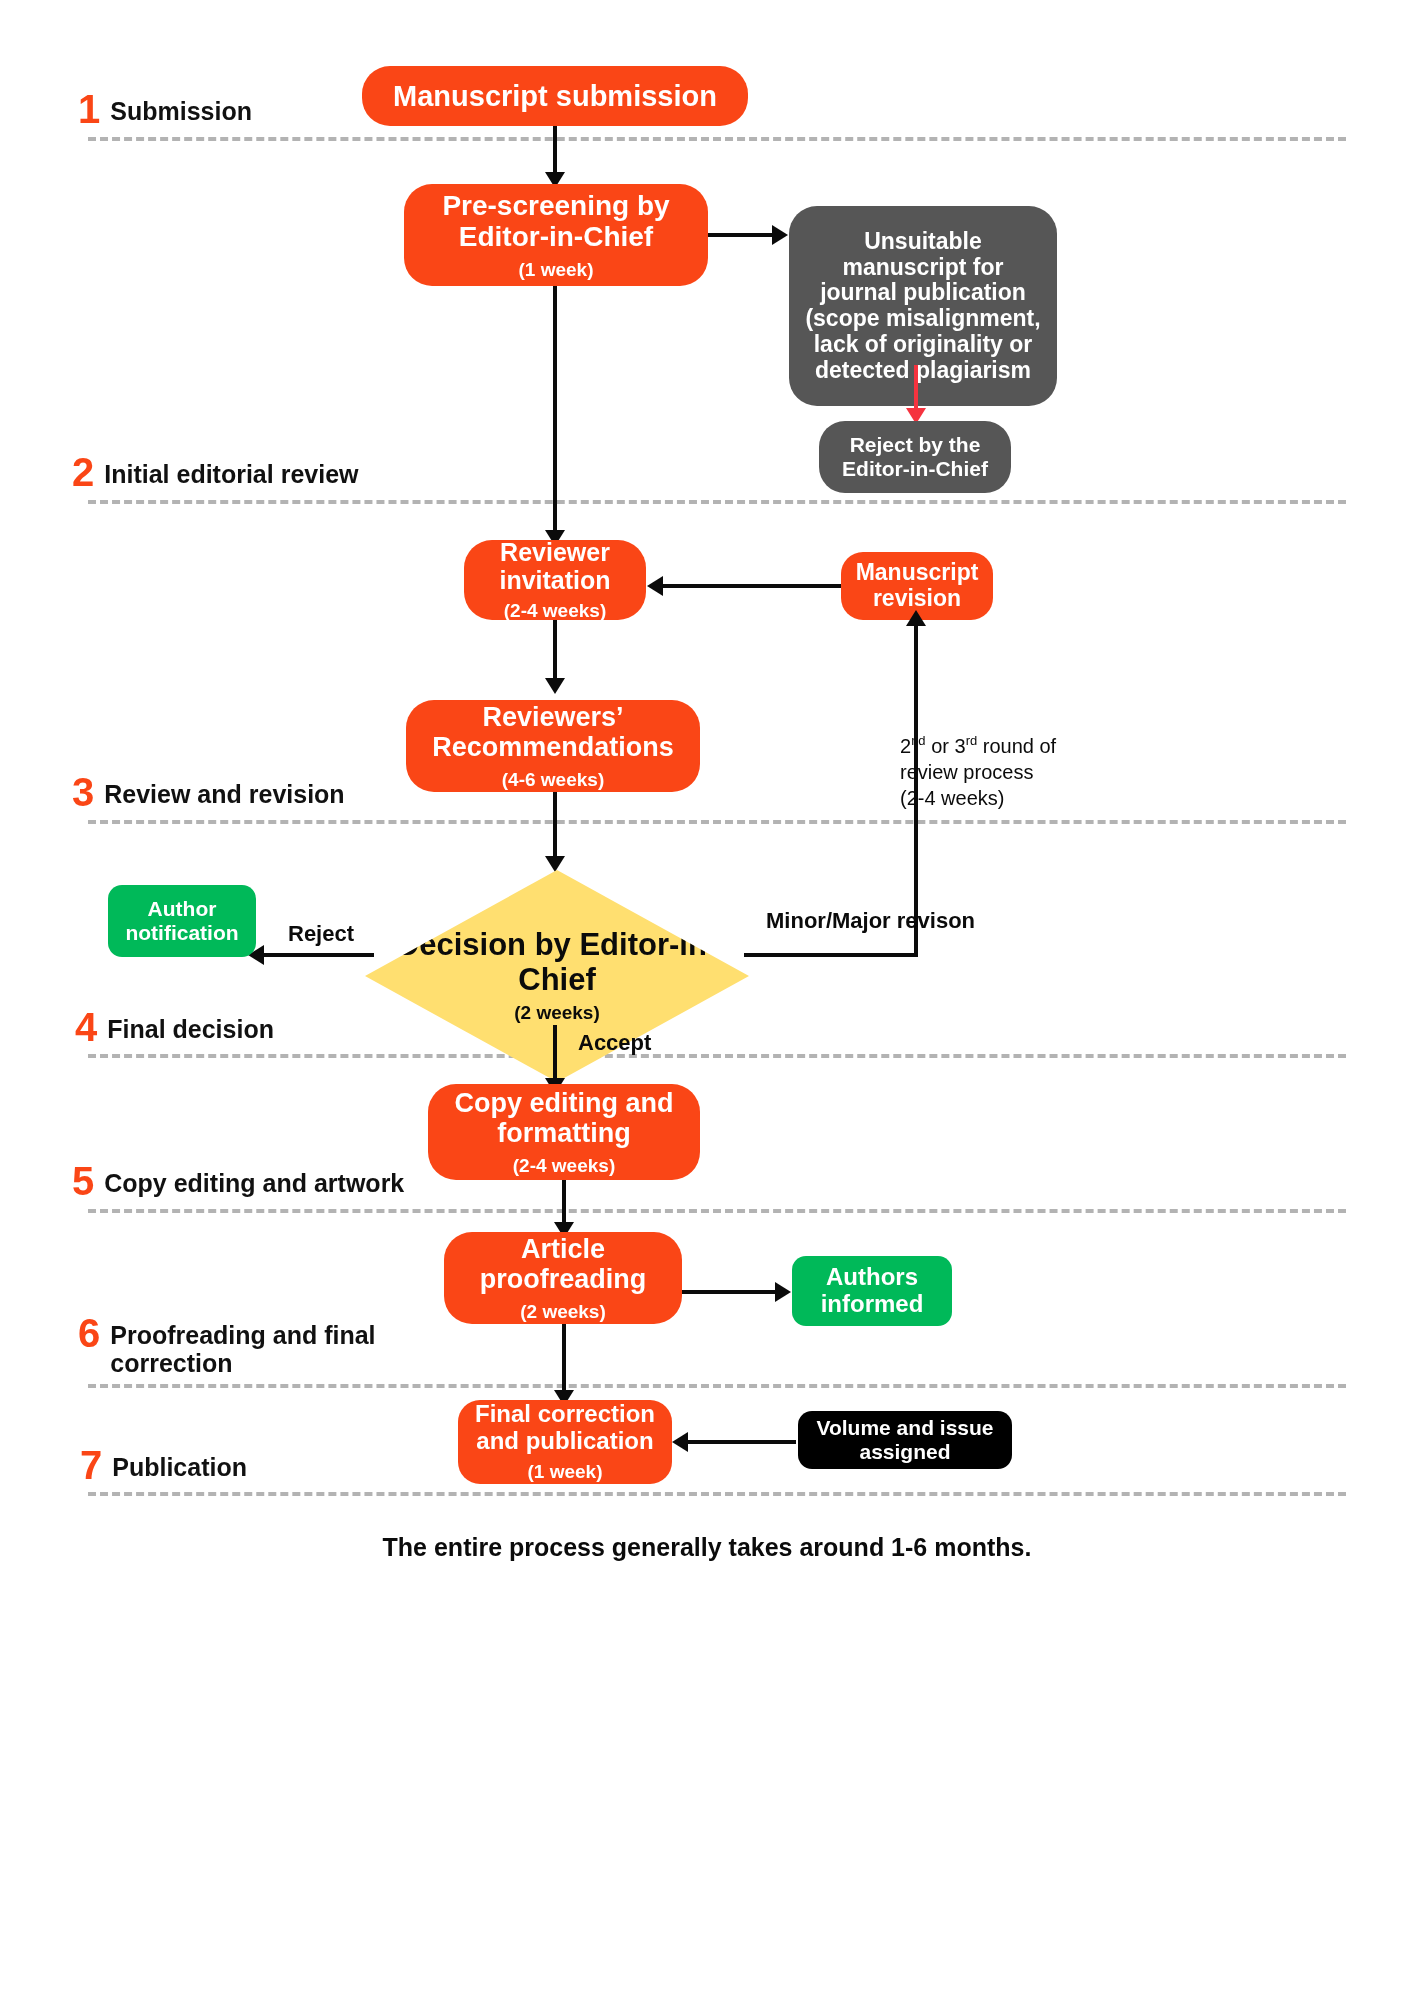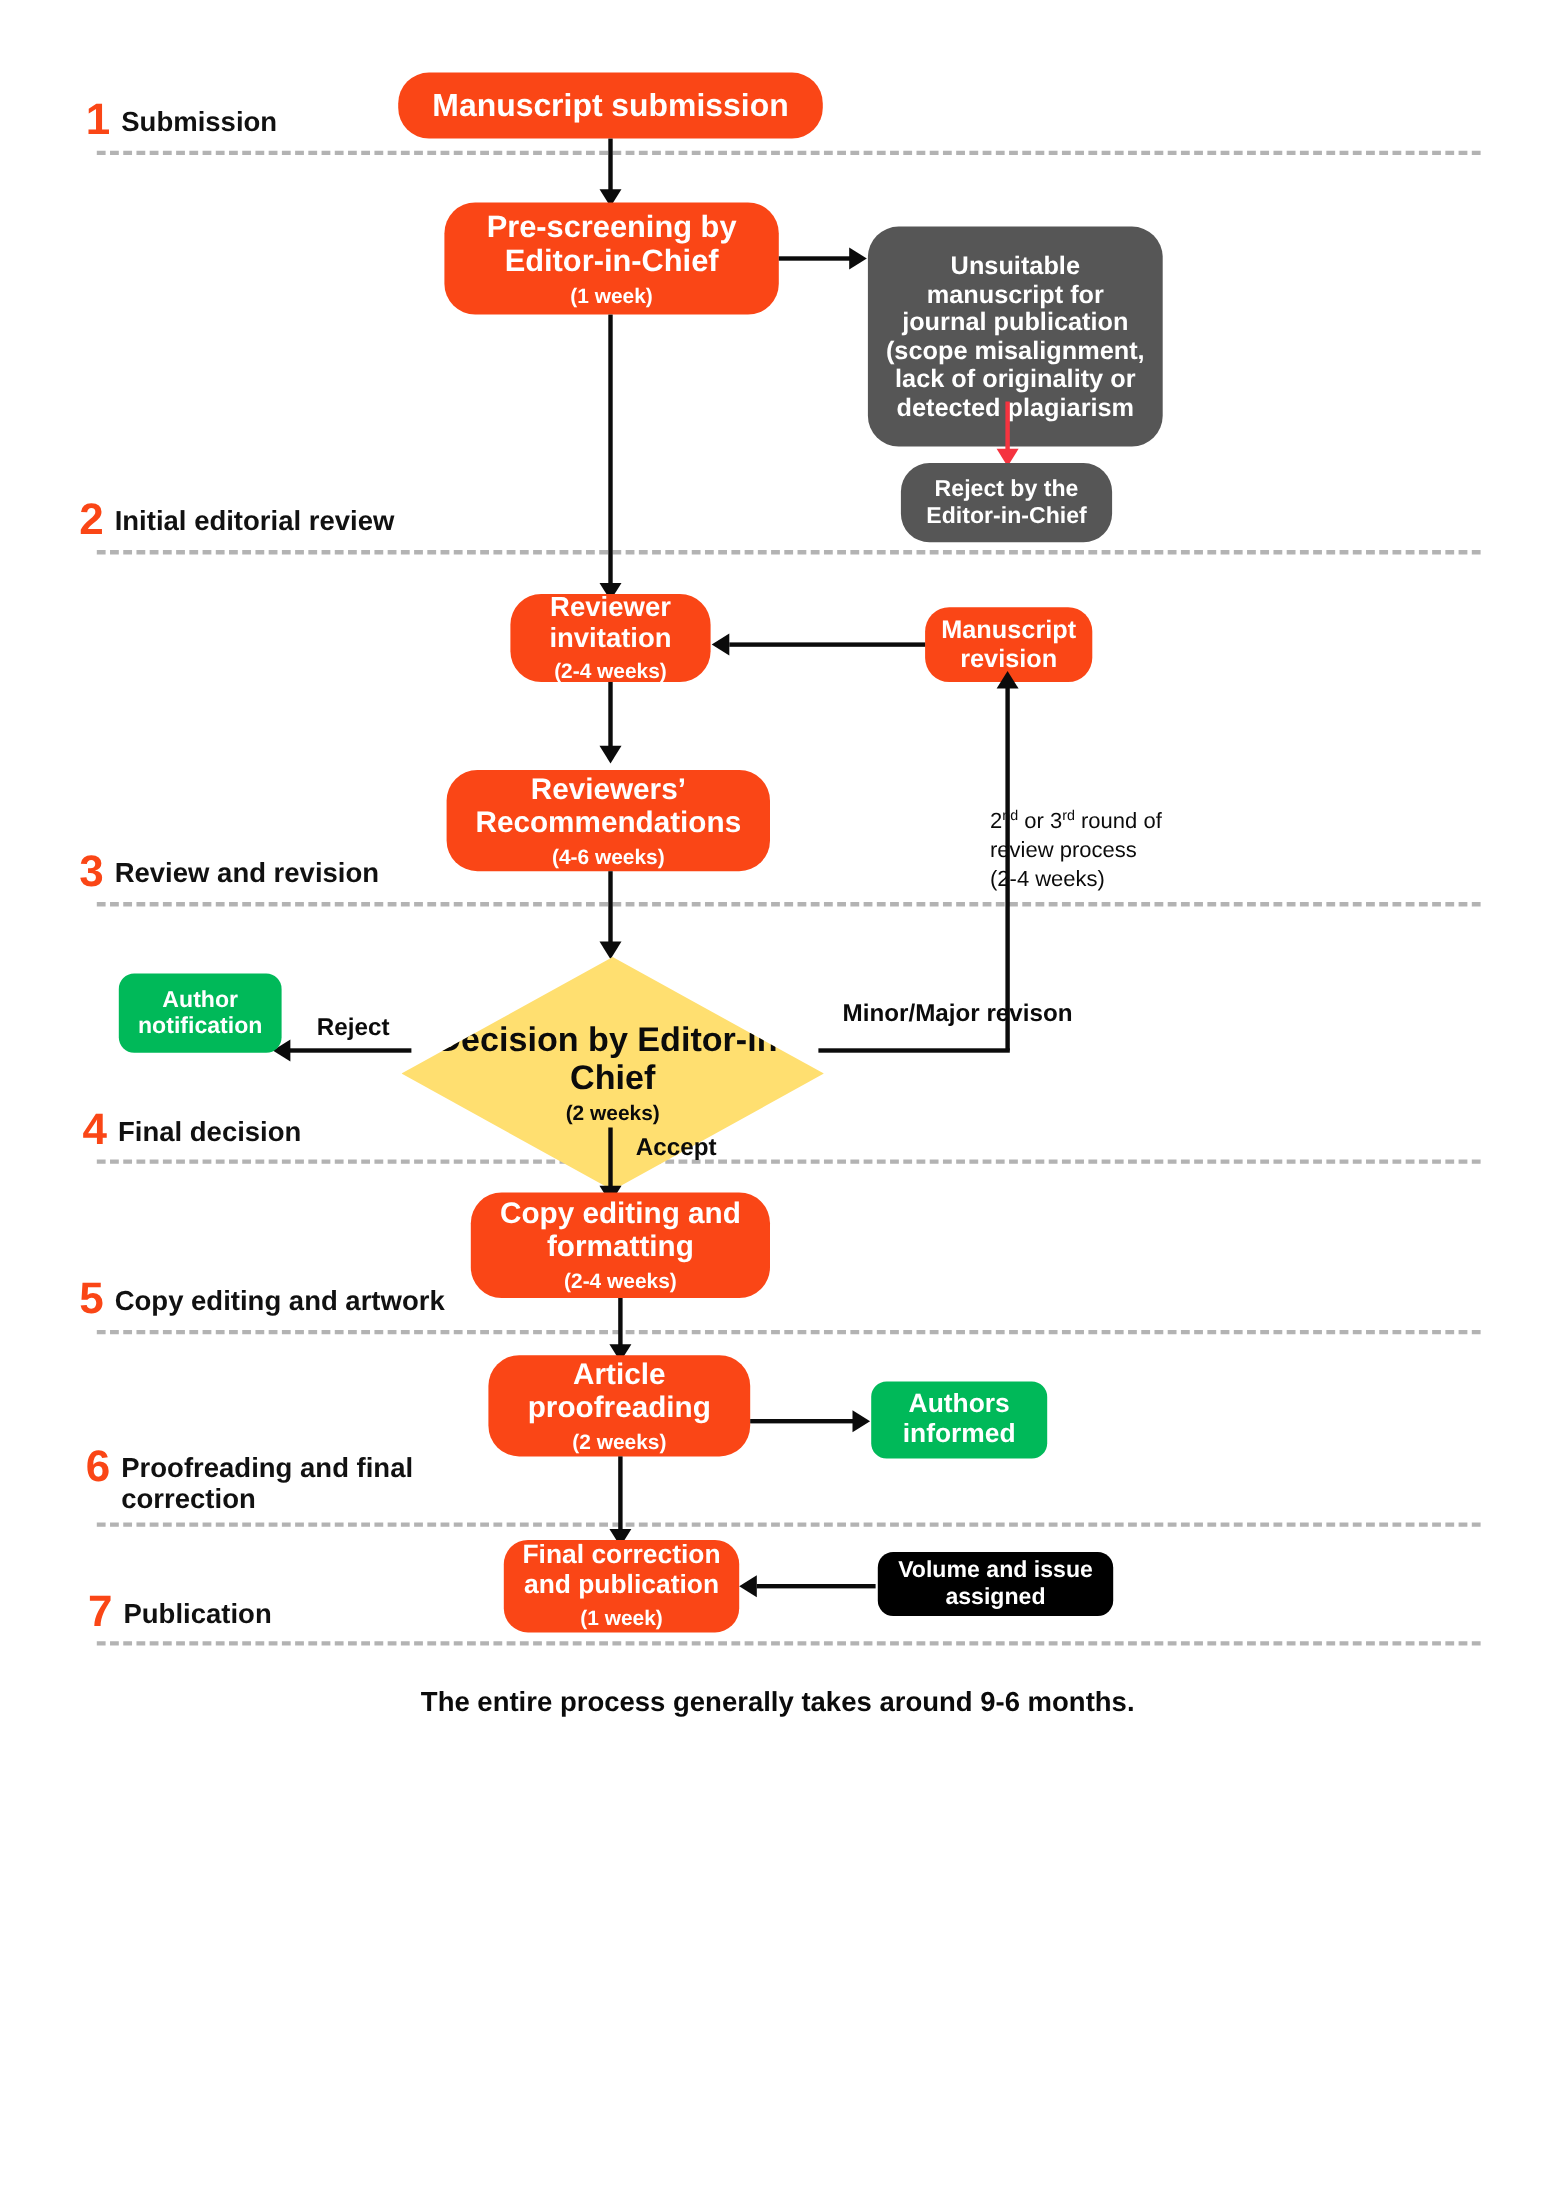--- a/index.html
+++ b/index.html
@@ -240,15 +240,15 @@
     <span class="dur">(1 week)</span>
   </div>
 
   <div class="hline" style="left:688px; top:1440px; width:108px;"></div>
   <div class="arrow-l" style="left:672px; top:1432px;"></div>
 
   <div class="node pink" style="left:798px; top:1411px; width:214px; height:58px; font-size:21px;">
     <span>Volume and issue assigned</span>
   </div>
 
-  <div class="footer" style="top:1533px;">The entire process generally takes around 9-6 months.</div>
+  <div class="footer" style="top:1533px;">The entire process generally takes around 1-6 months.</div>
 
 </div>
 
 </body></html>

